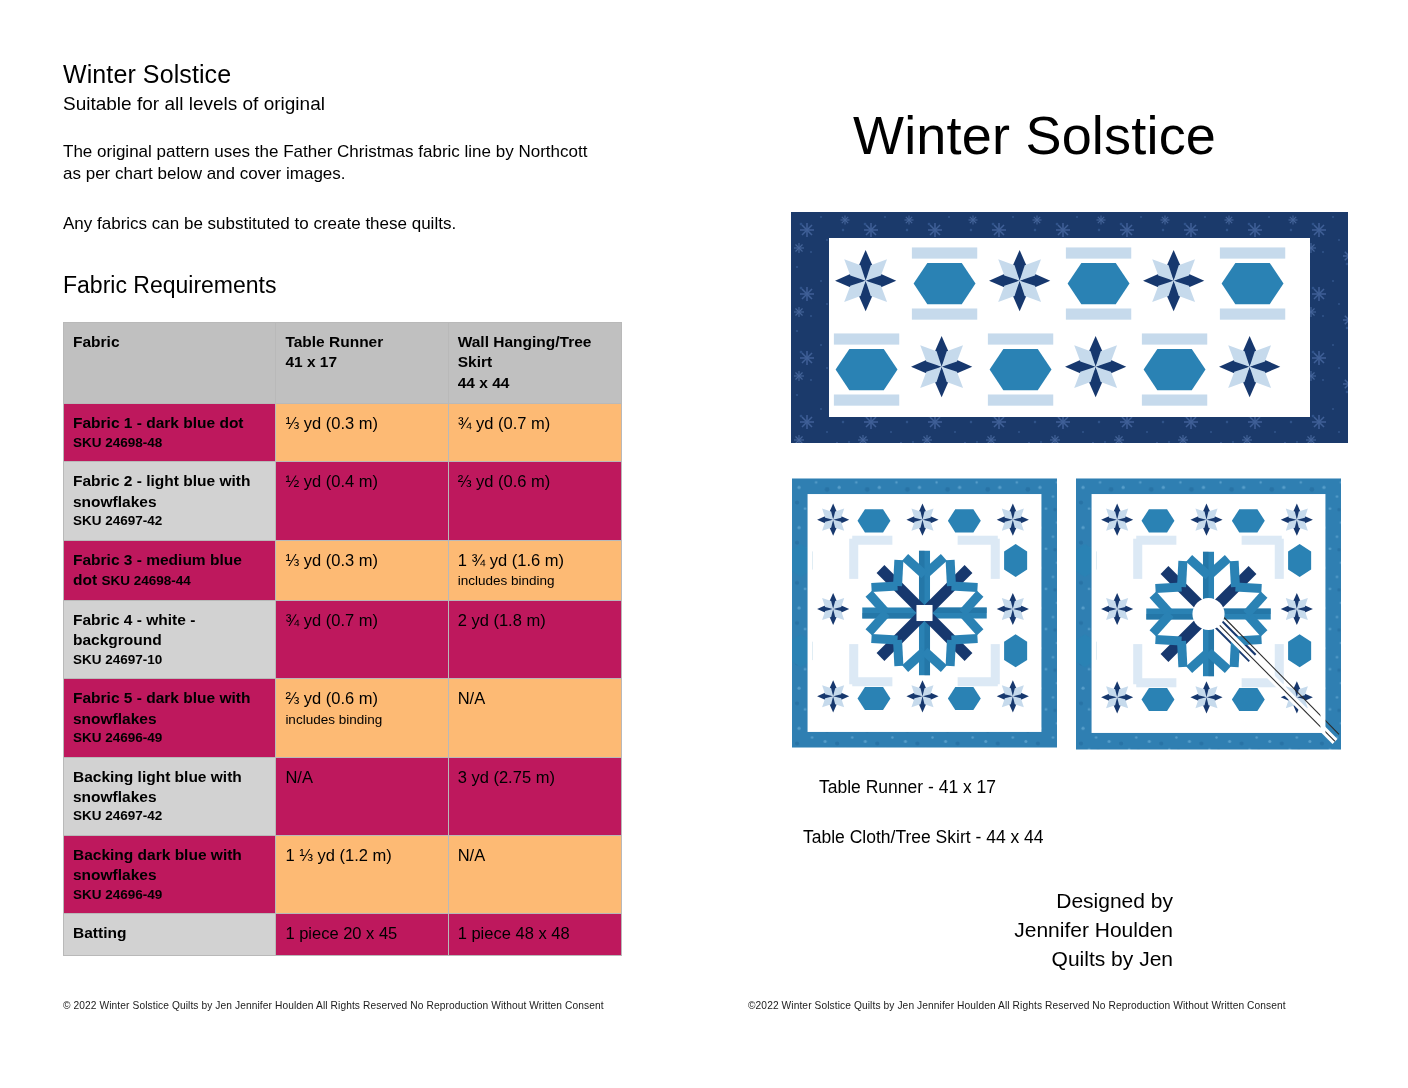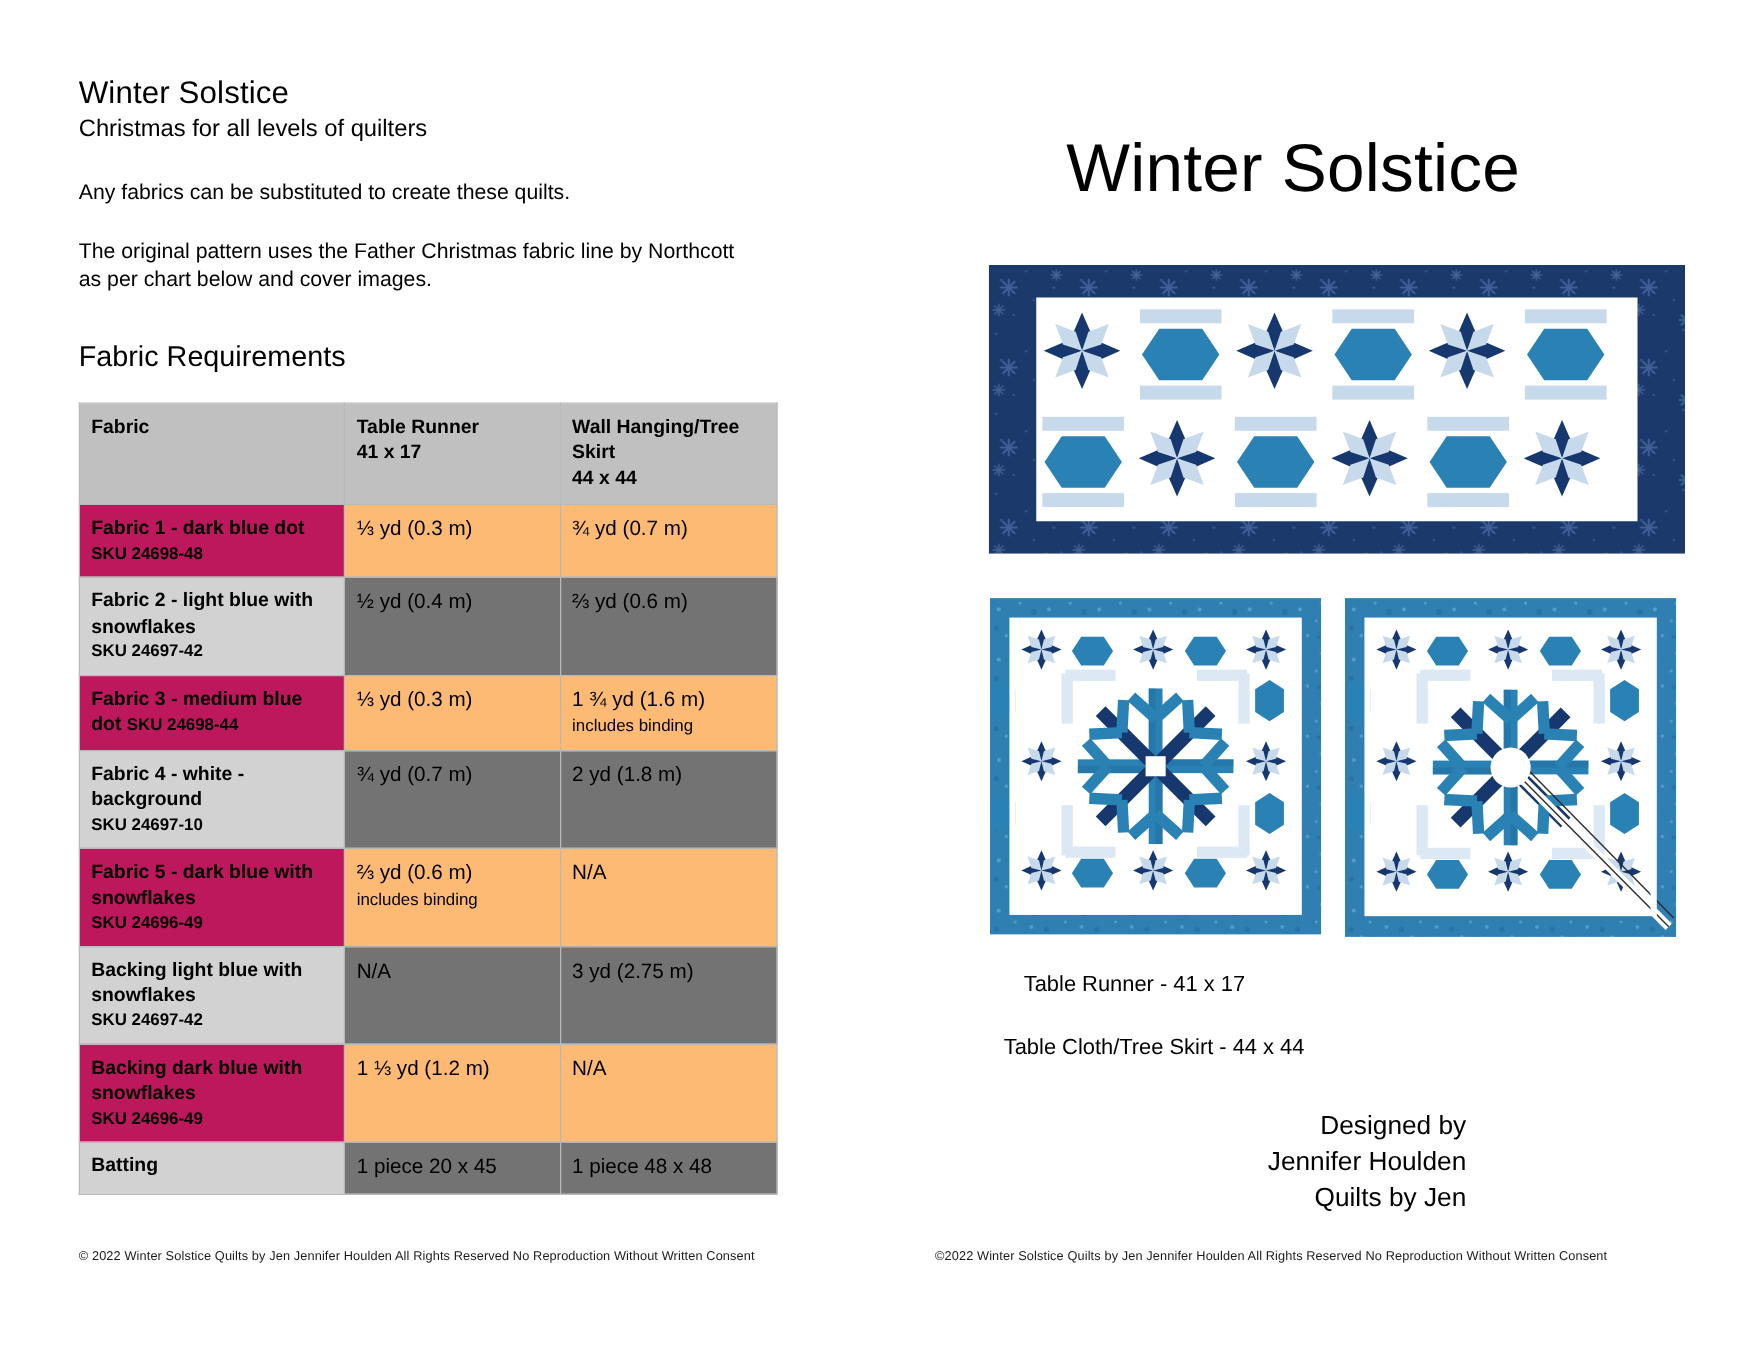--- a/index.html
+++ b/index.html
@@ -21,21 +21,21 @@
   
   .tbl{position:absolute;left:63px;top:322px;width:559px;border-collapse:collapse;
        table-layout:fixed;border:1px solid #9a9a9a;}
   .tbl td,.tbl th{border:1px solid #b9b9b9;vertical-align:top;padding:9px 9px 10px 9px;}
   .tbl th{background:#c0c0c0;font-size:15.5px;font-weight:bold;text-align:left;line-height:1.32;}
   .col-fabric{width:212px;}
   .col-a{width:172px;}
   .col-b{width:173px;}
   .tbl td.fab{background:#be185d;font-size:15.5px;font-weight:bold;line-height:1.31;}
   .tbl td.val{font-size:16.5px;font-weight:400;line-height:1.3;}
-  tr.alt td.val{background:#737373;}
+  tr.alt td.val{background:#be185d;}
   tr.alt td.fab{background:#d2d2d2;}
   tr.norm td.val{background:#fdba74;}
   .sku{font-size:13.5px;font-weight:bold;display:block;}
   .sku-inline{font-size:13.5px;font-weight:bold;}
   .note{font-size:13.5px;font-weight:400;display:block;margin-top:1px;}
 
   
   .footer{position:absolute;font-size:10.2px;color:#1a1a1a;white-space:nowrap;letter-spacing:.1px;}
   .footer-left{left:63px;top:1000px;}
   .footer-right{left:748px;top:1000px;}
@@ -56,23 +56,23 @@
   .credits{position:absolute;left:260px;top:886px;text-align:right;width:165px;
            font-size:21px;line-height:1.39;font-weight:400;}
 </style>
 </head>
 <body>
 
 <div class="page">
 
   <div class="left">
     <div class="doc-title">Winter Solstice</div>
-    <div class="doc-sub">Christmas for all levels of quilters</div>
+    <div class="doc-sub">Suitable for all levels of original</div>
+    <div class="para">The original pattern uses the Father Christmas fabric line by Northcott as per chart below and cover images.</div>
     <div class="para para2">Any fabrics can be substituted to create these quilts.</div>
-    <div class="para">The original pattern uses the Father Christmas fabric line by Northcott as per chart below and cover images.</div>
     <div class="sect-title">Fabric Requirements</div>
   </div>
 
   <table class="tbl">
     <colgroup>
       <col class="col-fabric">
         <col class="col-a">
         <col class="col-b">
     </colgroup>
     <thead>

